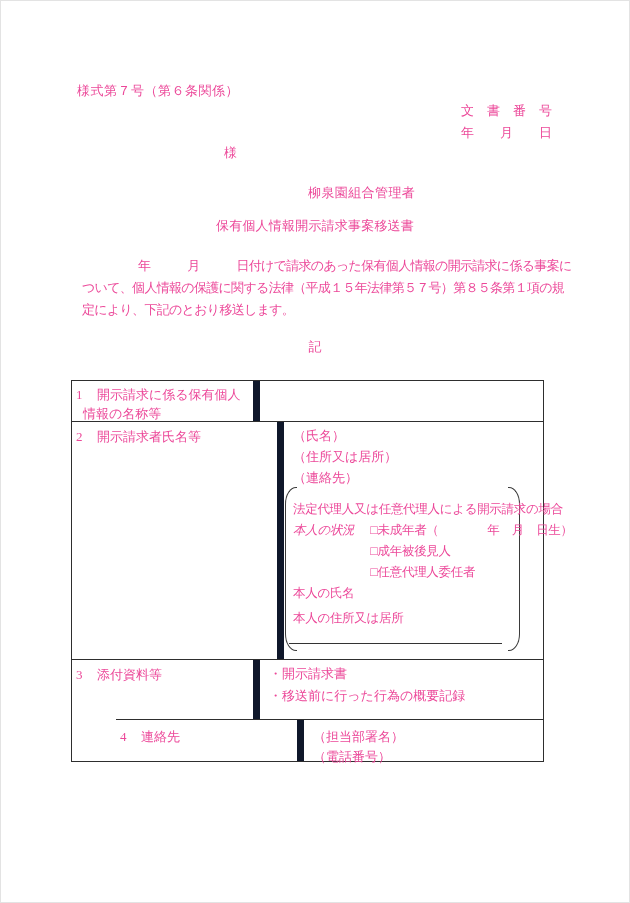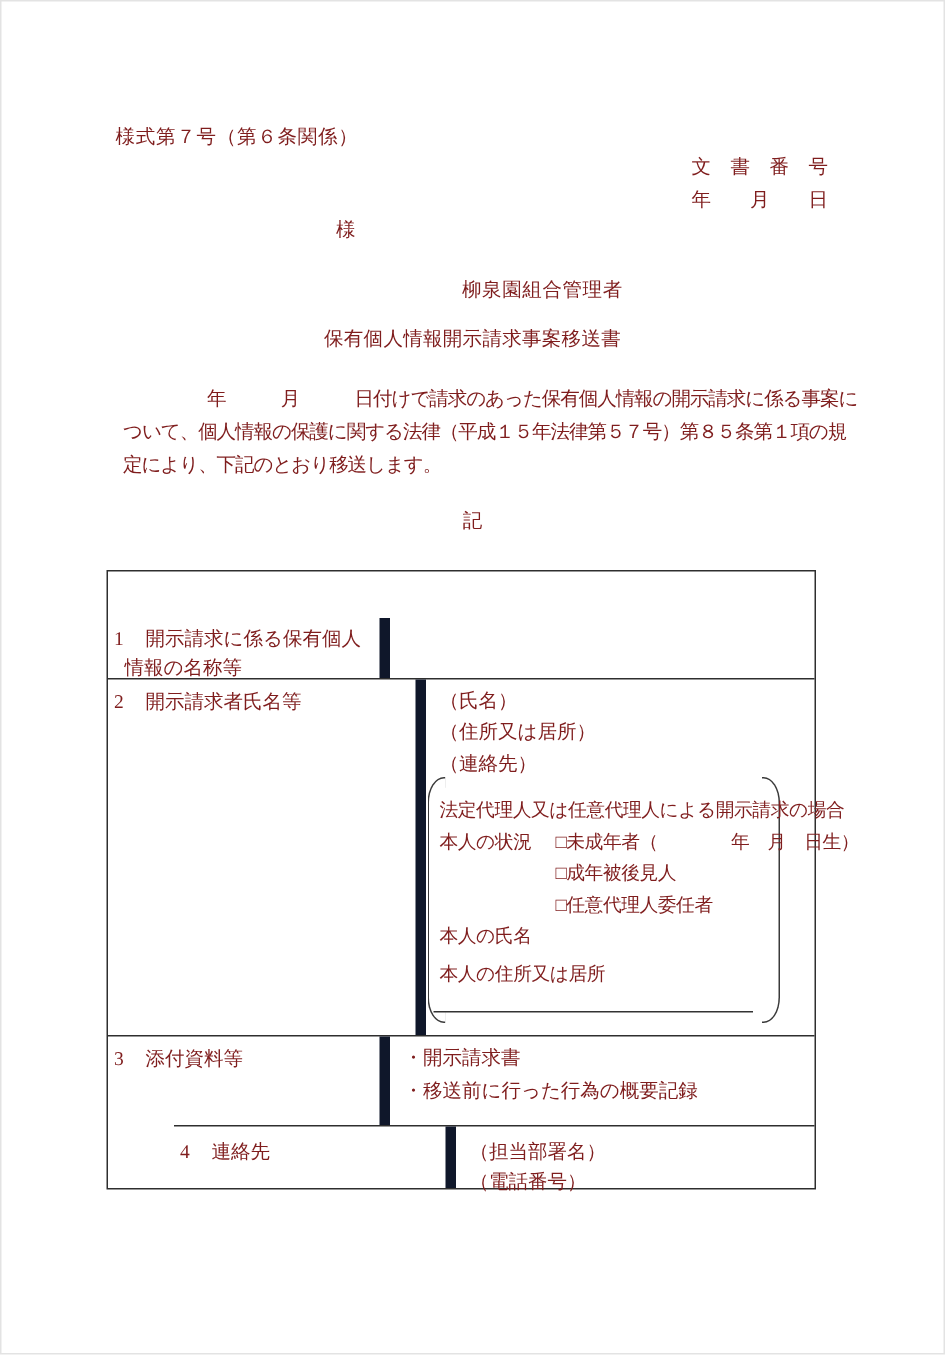--- a/index.html
+++ b/index.html
@@ -6,21 +6,21 @@
   html,body { margin:0; padding:0; }
   body { background:#fff; }
   .page {
     position:relative;
     width:630px; height:903px;
     margin:0 auto;
     background:#ffffff;
     box-shadow: inset 0 0 0 1px #e3e3e3;
     font-family: "Liberation Serif", "DejaVu Serif", serif;
     font-size:13px;
-    color:#7f1d1d;
+    color:#ec4899;
     overflow:hidden;
   }
   .abs { position:absolute; }
   .nowrap { white-space:nowrap; }
 
   .form-number { left:77px; top:82px; letter-spacing:0.5px; }
   .doc-head { right:78px; top:100px; text-align:right; line-height:22px; }
   .addressee { left:224px; top:144px; }
   .sender { left:308px; top:184px; letter-spacing:0.4px; }
   .doc-title { left:0; top:217px; width:100%; text-align:center; letter-spacing:0.2px; }
@@ -30,21 +30,21 @@
   .record-mark { left:0; top:338px; width:100%; text-align:center; }
 
   
   .tbl {
     left:71px; top:380px; width:473px;
     border:1px solid #2e2e2e;
     box-sizing:border-box;
   }
   .trow { display:flex; box-sizing:border-box; }
   .trow + .trow { border-top:1px solid #2e2e2e; }
-  .r1 { height:40px;margin-top:31px; }
+  .r1 { height:40px; }
   .r2 { height:238px;gap:24px; }
   .r3 { height:60px; }
   .r4 { height:42px;margin-left:44px; }
   .c1 { width:181px; flex:none; box-sizing:border-box; padding:4px 6px 0 4px; }
   .c2 { flex:1; border-left:7px solid #0f172a; box-sizing:border-box; position:relative; padding:3px 6px 0 9px; }
   .r1 .c1 { line-height:19px; }
   .row-no { display:inline-block; width:21px; }
   .label-wrap2 { padding-left:7px; line-height:19px; }
   .r2 .c1 { padding-top:6px; }
   .fields { line-height:21px; }
@@ -65,21 +65,21 @@
     border-top-left-radius:11px 17px; border-bottom-left-radius:11px 17px;
   }
   .paren-r {
     right:0;
     border-right:1px solid #3a3a3a; border-top:1px solid #3a3a3a; border-bottom:1px solid #3a3a3a;
     border-top-right-radius:11px 17px; border-bottom-right-radius:11px 17px;
   }
   .agent-inner { position:absolute; left:8px; right:10px; top:12px; }
   .aline { line-height:21px; white-space:nowrap; }
   .status-row { display:flex; align-items:flex-start; }
-  .status-label { flex:none; }
+  .status-label { flex:none;font-style:italic; }
   .cbx-col { margin-left:16px; }
   .fill-row { display:flex;flex-direction:column; }
   .fill-row .lbl { flex:none; }
   .uline {
     flex:1;
     border-bottom:1px solid #333;
     align-self:flex-end;
     margin:0 8px 3px 8px;
     height:1px;
   }

